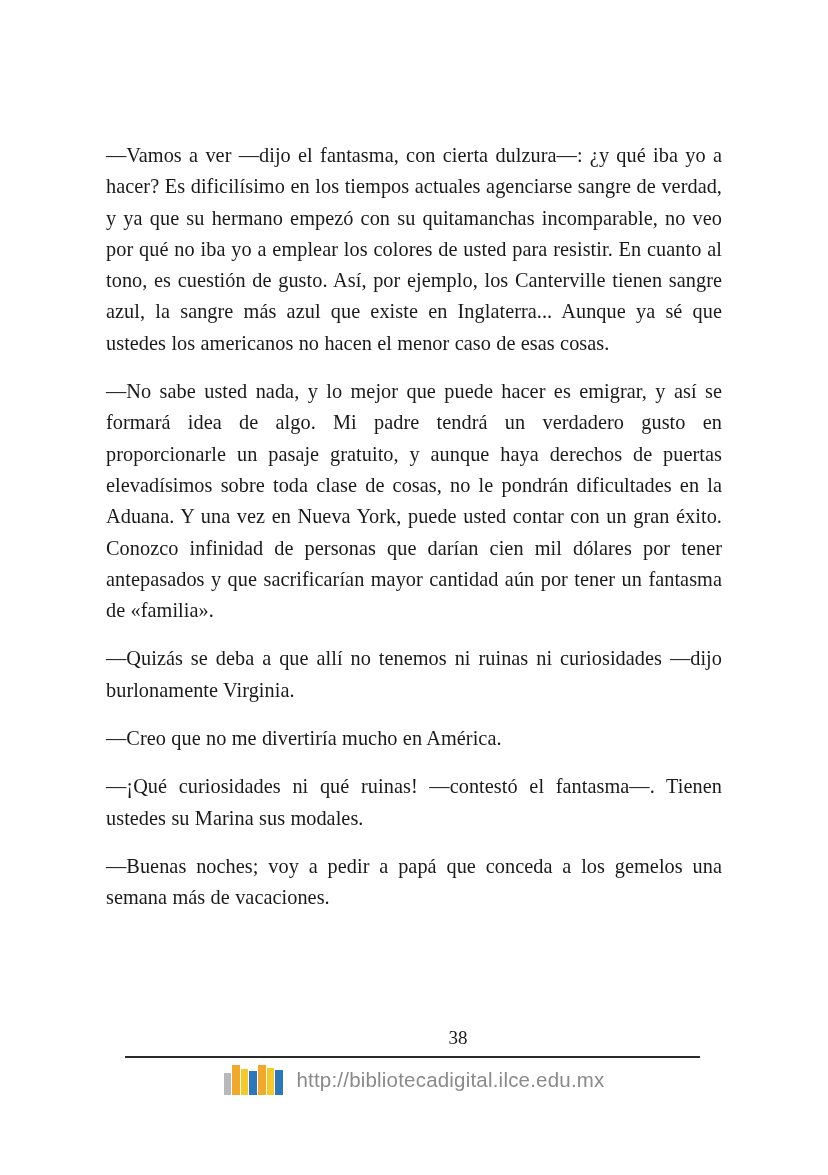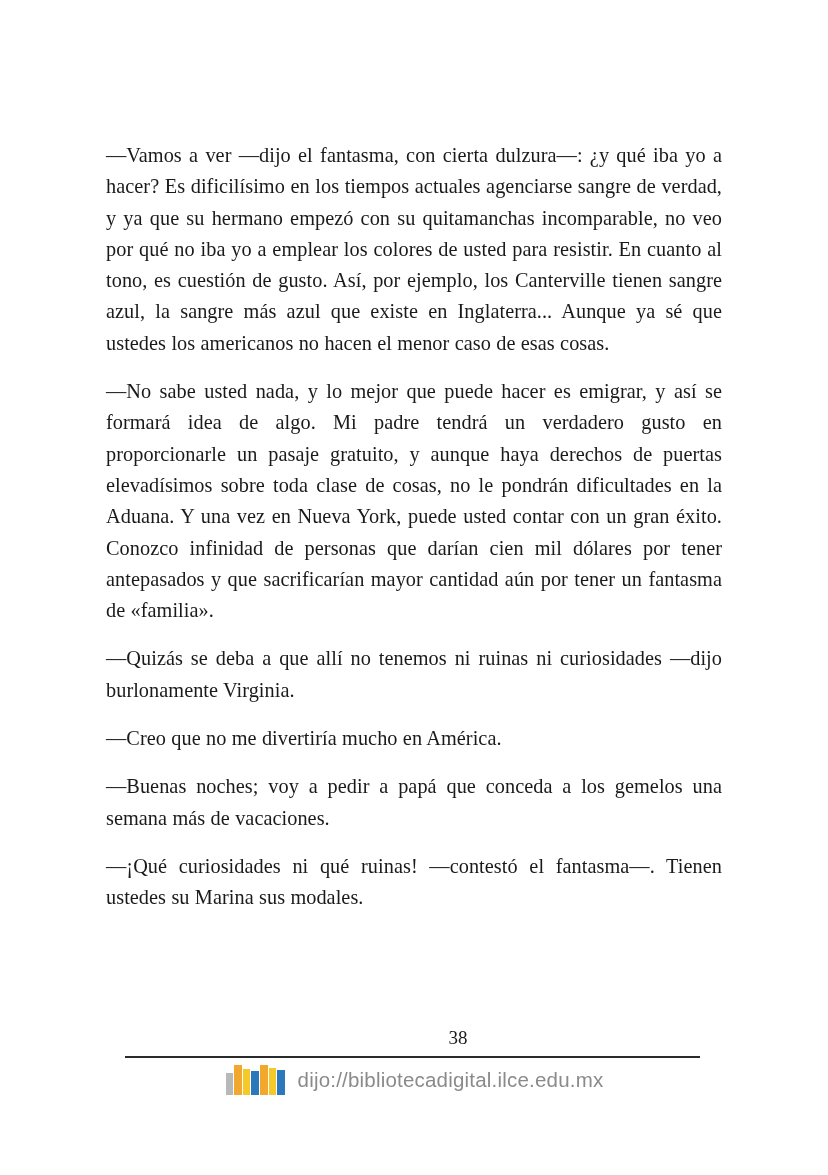--- a/index.html
+++ b/index.html
@@ -105,34 +105,34 @@
 </head>
 <body>
 
 <div class="page">
 
   <div class="text-column">
     <p class="para">—Vamos a ver —dijo el fantasma, con cierta dulzura—: ¿y qué iba yo a hacer? Es dificilísimo en los tiempos actuales agenciarse sangre de verdad, y ya que su hermano empezó con su quitamanchas incomparable, no veo por qué no iba yo a emplear los colores de usted para resistir. En cuanto al tono, es cuestión de gusto. Así, por ejemplo, los Canterville tienen sangre azul, la sangre más azul que existe en Inglaterra... Aunque ya sé que ustedes los americanos no hacen el menor caso de esas cosas.</p>
     <p class="para">—No sabe usted nada, y lo mejor que puede hacer es emigrar, y así se formará idea de algo. Mi padre tendrá un verdadero gusto en proporcionarle un pasaje gratuito, y aunque haya derechos de puertas elevadísimos sobre toda clase de cosas, no le pondrán dificultades en la Aduana. Y una vez en Nueva York, puede usted contar con un gran éxito. Conozco infinidad de personas que darían cien mil dólares por tener antepasados y que sacrificarían mayor cantidad aún por tener un fantasma de «familia».</p>
     <p class="para">—Quizás se deba a que allí no tenemos ni ruinas ni curiosidades —dijo burlonamente Virginia.</p>
     <p class="para">—Creo que no me divertiría mucho en América.</p>
+    <p class="para">—¡Qué curiosidades ni qué ruinas! —contestó el fantasma—. Tienen ustedes su Marina sus modales.</p>
     <p class="para">—Buenas noches; voy a pedir a papá que conceda a los gemelos una semana más de vacaciones.</p>
-    <p class="para">—¡Qué curiosidades ni qué ruinas! —contestó el fantasma—. Tienen ustedes su Marina sus modales.</p>
   </div>
 
   <div class="footer">
     <div class="page-number">38</div>
     <div class="footer-rule"></div>
     <div class="footer-brand">
       <svg class="books-logo" viewBox="0 0 62 32" aria-hidden="true">
         <rect x="1" y="9" width="7" height="22" fill="#b3b3b3"></rect>
         <rect x="9" y="1" width="8" height="30" fill="#f0a21e"></rect>
         <rect x="18" y="5" width="7" height="26" fill="#f5c518"></rect>
         <rect x="26" y="7" width="8" height="24" fill="#1b6fb5"></rect>
         <rect x="35" y="1" width="8" height="30" fill="#f0a21e"></rect>
         <rect x="44" y="4" width="7" height="27" fill="#f5c518"></rect>
         <rect x="52" y="6" width="8" height="25" fill="#1b6fb5"></rect>
       </svg>
-      <span class="brand-url">dijo://bibliotecadigital.ilce.edu.mx</span>
+      <span class="brand-url">http://bibliotecadigital.ilce.edu.mx</span>
     </div>
   </div>
 
 </div>
 
 </body></html>

